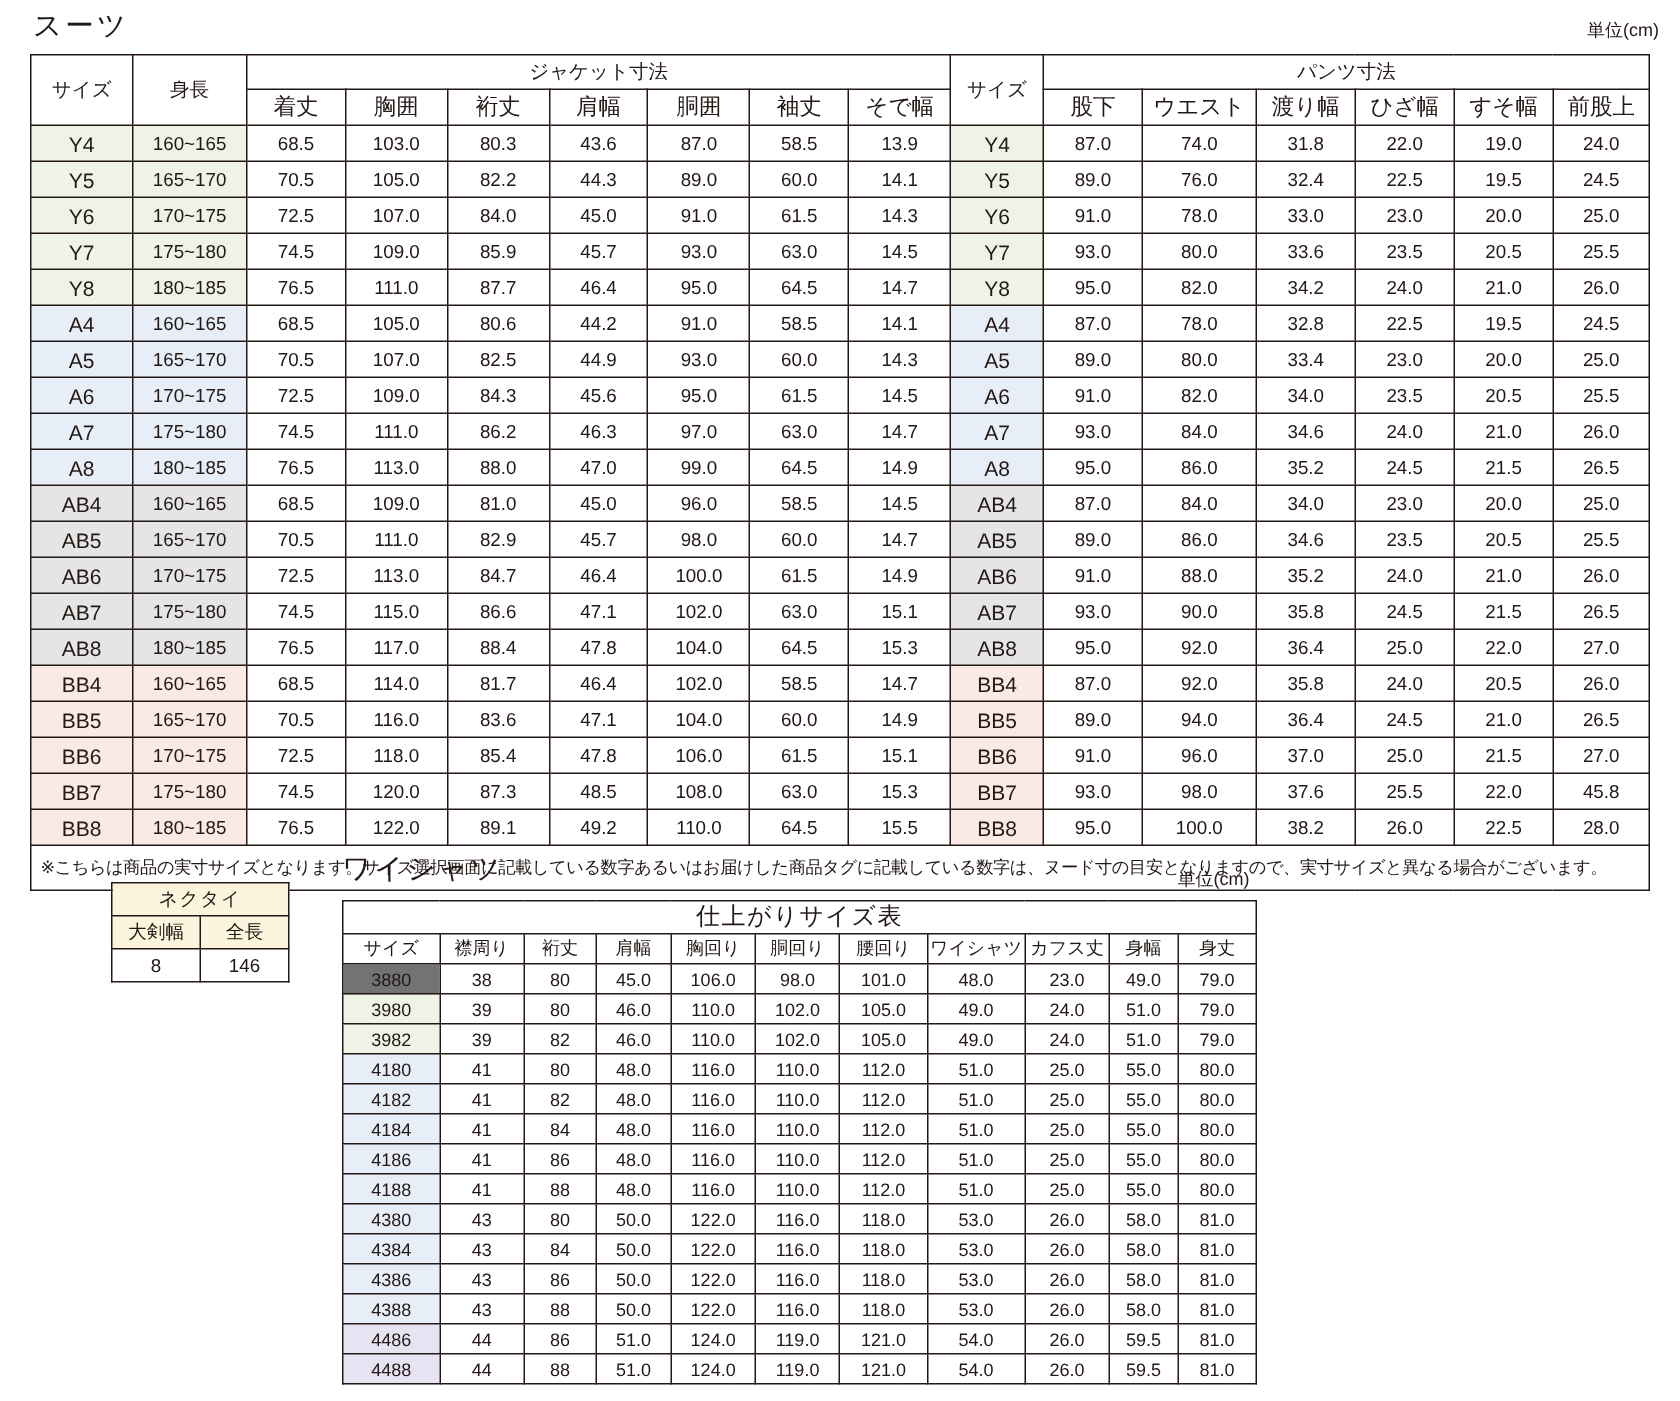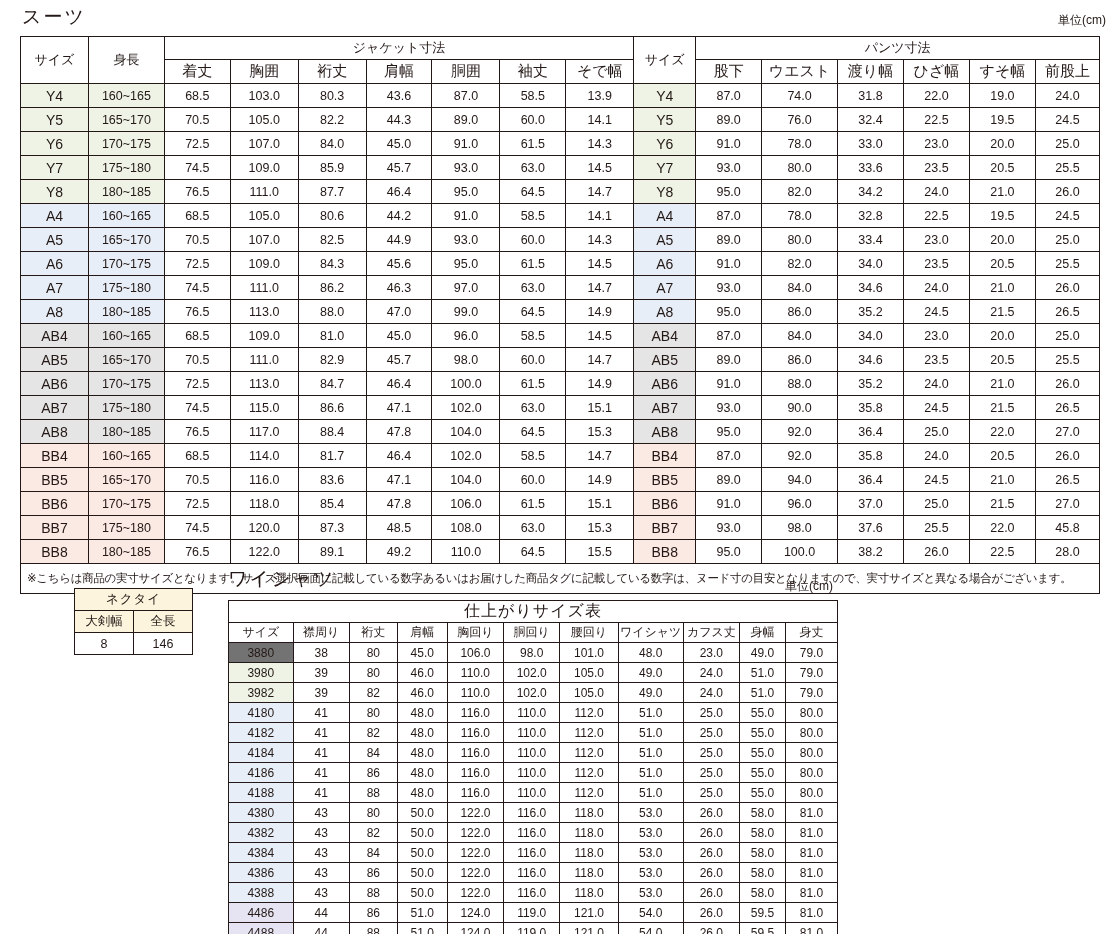--- a/index.html
+++ b/index.html
@@ -664,33 +664,20 @@
             <td class="plain">50.0</td>
             <td class="plain">122.0</td>
             <td class="plain">116.0</td>
             <td class="plain">118.0</td>
             <td class="plain">53.0</td>
             <td class="plain">26.0</td>
             <td class="plain">58.0</td>
             <td class="plain">81.0</td>
           </tr>
           <tr>
-            <td class="s43">4382</td>
-            <td class="plain">43</td>
-            <td class="plain">82</td>
-            <td class="plain">50.0</td>
-            <td class="plain">122.0</td>
-            <td class="plain">116.0</td>
-            <td class="plain">118.0</td>
-            <td class="plain">53.0</td>
-            <td class="plain">26.0</td>
-            <td class="plain">58.0</td>
-            <td class="plain">81.0</td>
-          </tr>
-          <tr>
             <td class="s43">4384</td>
             <td class="plain">43</td>
             <td class="plain">84</td>
             <td class="plain">50.0</td>
             <td class="plain">122.0</td>
             <td class="plain">116.0</td>
             <td class="plain">118.0</td>
             <td class="plain">53.0</td>
             <td class="plain">26.0</td>
             <td class="plain">58.0</td>

